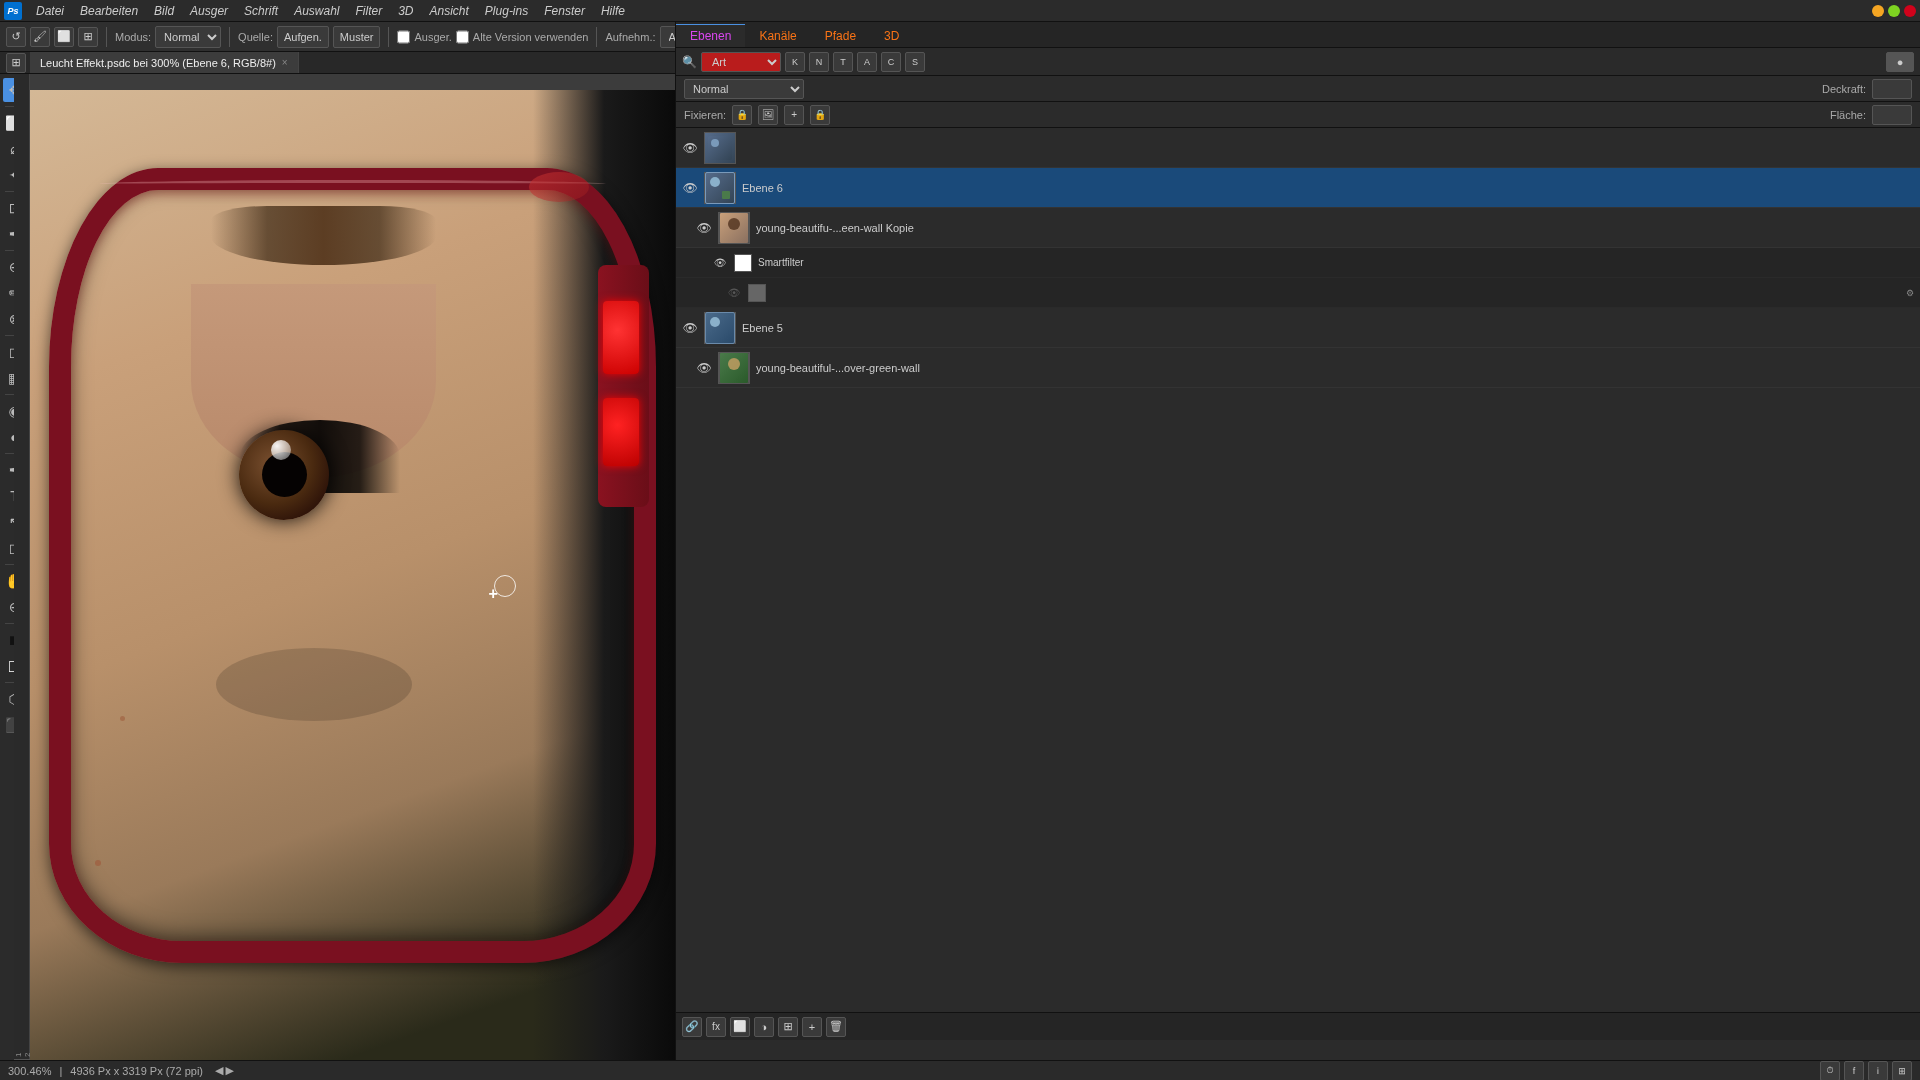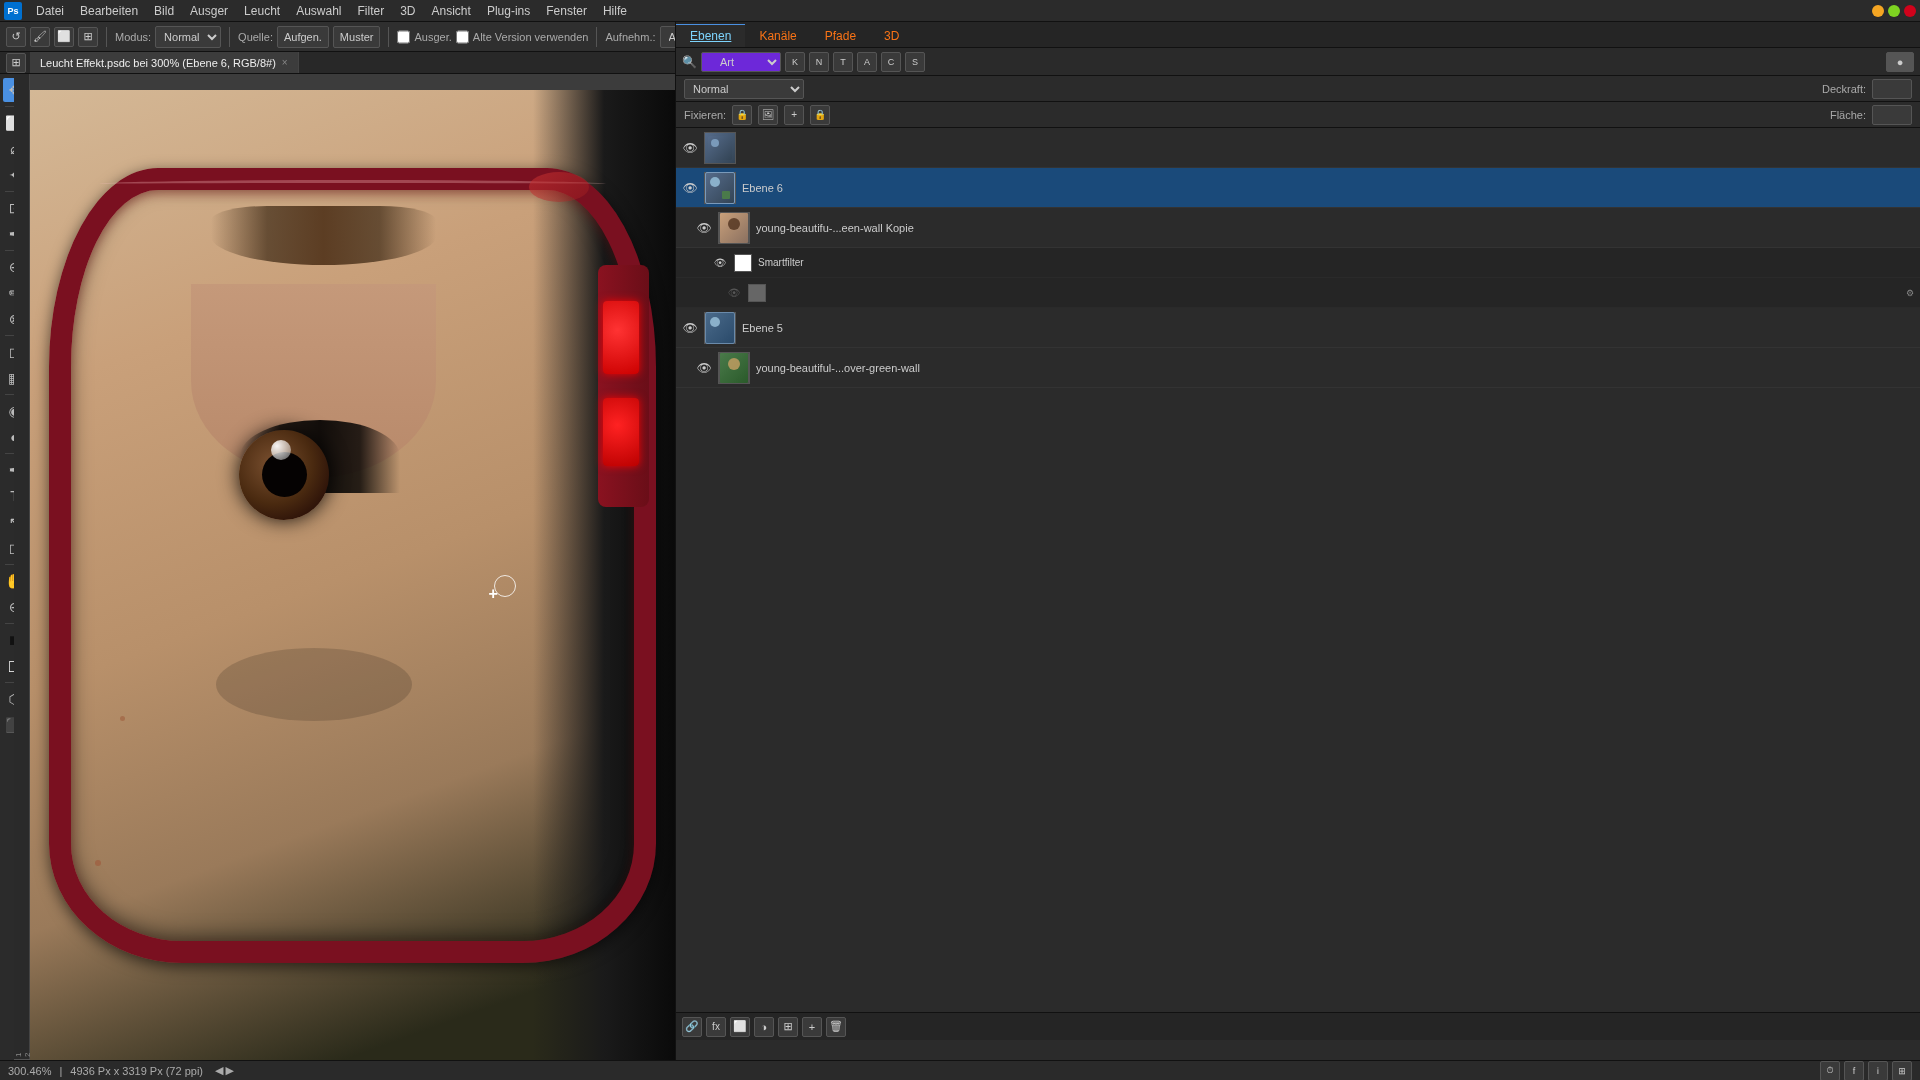--- a/index.html
+++ b/index.html
@@ -6,21 +6,21 @@
     body { width: 1920px; height: 1080px; overflow: hidden; background: #1e1e1e; font-family: Arial, sans-serif; font-size: 12px; color: #ccc; }
 
     
     .menu-bar {
       height: 22px;
       background: #2b2b2b;
       display: flex;
       align-items: center;
       padding: 0 4px;
       border-bottom: 1px solid #111;
-      position: absolute; top: 0; left: 0; right: 0;
+      position: absolute; top: 0; left: 0; right: 0; font-style: italic;
     }
     .menu-bar .app-icon {
       width: 18px; height: 18px; background: #0070d0; border-radius: 2px; margin-right: 6px;
       display: flex; align-items: center; justify-content: center; font-size: 9px; color: white; font-weight: bold;
     }
     .menu-bar-item {
       padding: 2px 8px; cursor: pointer; color: #ccc; font-size: 12px;
     }
     .menu-bar-right {
       margin-left: auto; display: flex; align-items: center; gap: 4px;
@@ -114,33 +114,33 @@
     .right-panel {
       position: absolute; top: 22px; right: 0; width: 1245px; bottom: 20px;
       background: #2b2b2b; border-left: 1px solid #111;
     }
     .panel-tabs {
       height: 26px; background: #252525; display: flex; align-items: flex-end; border-bottom: 1px solid #111;
     }
     .panel-tab {
       padding: 4px 14px; font-size: 12px; color: #f97316; cursor: pointer; border-top: 1px solid transparent;
     }
-    .panel-tab.active { background: #2b2b2b; color: #7dd3fc; border-top-color: #4a90e2; text-decoration: underline; }
+    .panel-tab.active { background: #2b2b2b; color: #d946ef; border-top-color: #4a90e2; }
 
     
     .layers-panel {
       padding: 0;
     }
     .layers-toolbar {
       height: 28px; background: #2a2a2a; display: flex; align-items: center; padding: 0 6px; gap: 4px;
       border-bottom: 1px solid #111;
     }
     .layers-toolbar select {
-      background: #6d28d9; border: 1px solid #555; color: #ccc; height: 20px;
-      padding: 0 14px; font-size: 11px; border-radius: 2px;
+      background: #b91c1c; border: 1px solid #555; color: #ccc; height: 20px;
+      padding: 0 6px; font-size: 11px; border-radius: 2px;
     }
     .icon-btn {
       width: 20px; height: 20px; background: #3a3a3a; border: 1px solid #555; border-radius: 2px;
       display: flex; align-items: center; justify-content: center; cursor: pointer; font-size: 11px; color: #ccc;
     }
 
     .layers-blend-row {
       height: 26px; display: flex; align-items: center; padding: 0 8px; gap: 6px;
       border-bottom: 1px solid #111;
     }
@@ -209,21 +209,21 @@
 <body>
 
 <div class="menu-bar">
   <div class="app-icon">
     <span>Ps</span>
   </div>
   <div class="menu-bar-item">Datei</div>
   <div class="menu-bar-item">Bearbeiten</div>
   <div class="menu-bar-item">Bild</div>
   <div class="menu-bar-item">Ausger</div>
-  <div class="menu-bar-item">Leucht</div>
+  <div class="menu-bar-item">Schrift</div>
   <div class="menu-bar-item">Auswahl</div>
   <div class="menu-bar-item">Filter</div>
   <div class="menu-bar-item">3D</div>
   <div class="menu-bar-item">Ansicht</div>
   <div class="menu-bar-item">Plug-ins</div>
   <div class="menu-bar-item">Fenster</div>
   <div class="menu-bar-item">Hilfe</div>
   <div class="menu-bar-right">
     <div class="win-btn win-btn-min"></div>
     <div class="win-btn win-btn-max"></div>

